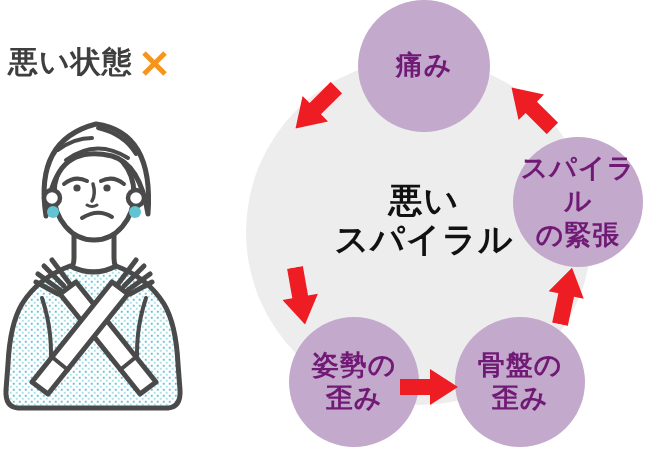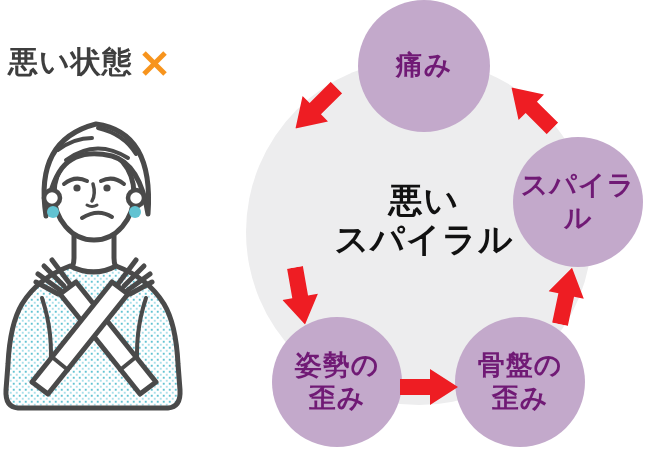--- a/index.html
+++ b/index.html
@@ -26,21 +26,21 @@
     position:absolute;width:130px;height:130px;border-radius:50%;background:#c3a9cb;
     display:flex;flex-direction:column;align-items:center;justify-content:center;
     color:#701a75;font-weight:bold;font-size:27px;line-height:1.24;text-align:center;
     letter-spacing:1px;
   }
   .node span{display:block;}
   .node span:empty{display:none;}
   .node-pain{left:358px;top:0px;width:132px;height:132px;}
   .node-muscle{left:215px;top:137px;}
   .node-inner{left:513px;top:137px;}
-  .node-posture{left:272px;top:317px;}
+  .node-posture{left:289px;top:317px;}
   .node-pelvis{left:455px;top:317px;}
 
   .arrow{position:absolute;width:58px;height:36px;}
   .arrow svg{display:block;width:100%;height:100%;}
   .arrow polygon{fill:#ee1d23;}
   .arrow-a{left:287px;top:90px;transform:rotate(135deg);}
   .arrow-b{left:271px;top:278px;transform:rotate(80deg);}
   .arrow-c{left:400px;top:369px;transform:rotate(0deg);}
   .arrow-d{left:537px;top:278px;transform:rotate(-78deg);}
   .arrow-e{left:503px;top:90px;transform:rotate(-135deg);}
@@ -126,20 +126,21 @@
     <span>悪い</span>
     <span>スパイラル</span>
   </div>
 
   <div class="node node-pain">
     <span>痛み</span>
 
   </div>
   <div class="node node-inner">
     <span>スパイラル</span>
+    <span>の緊張</span>
   </div>
   <div class="node node-posture">
     <span>姿勢の</span>
     <span>歪み</span>
   </div>
   <div class="node node-pelvis">
     <span>骨盤の</span>
     <span>歪み</span>
   </div>
 

